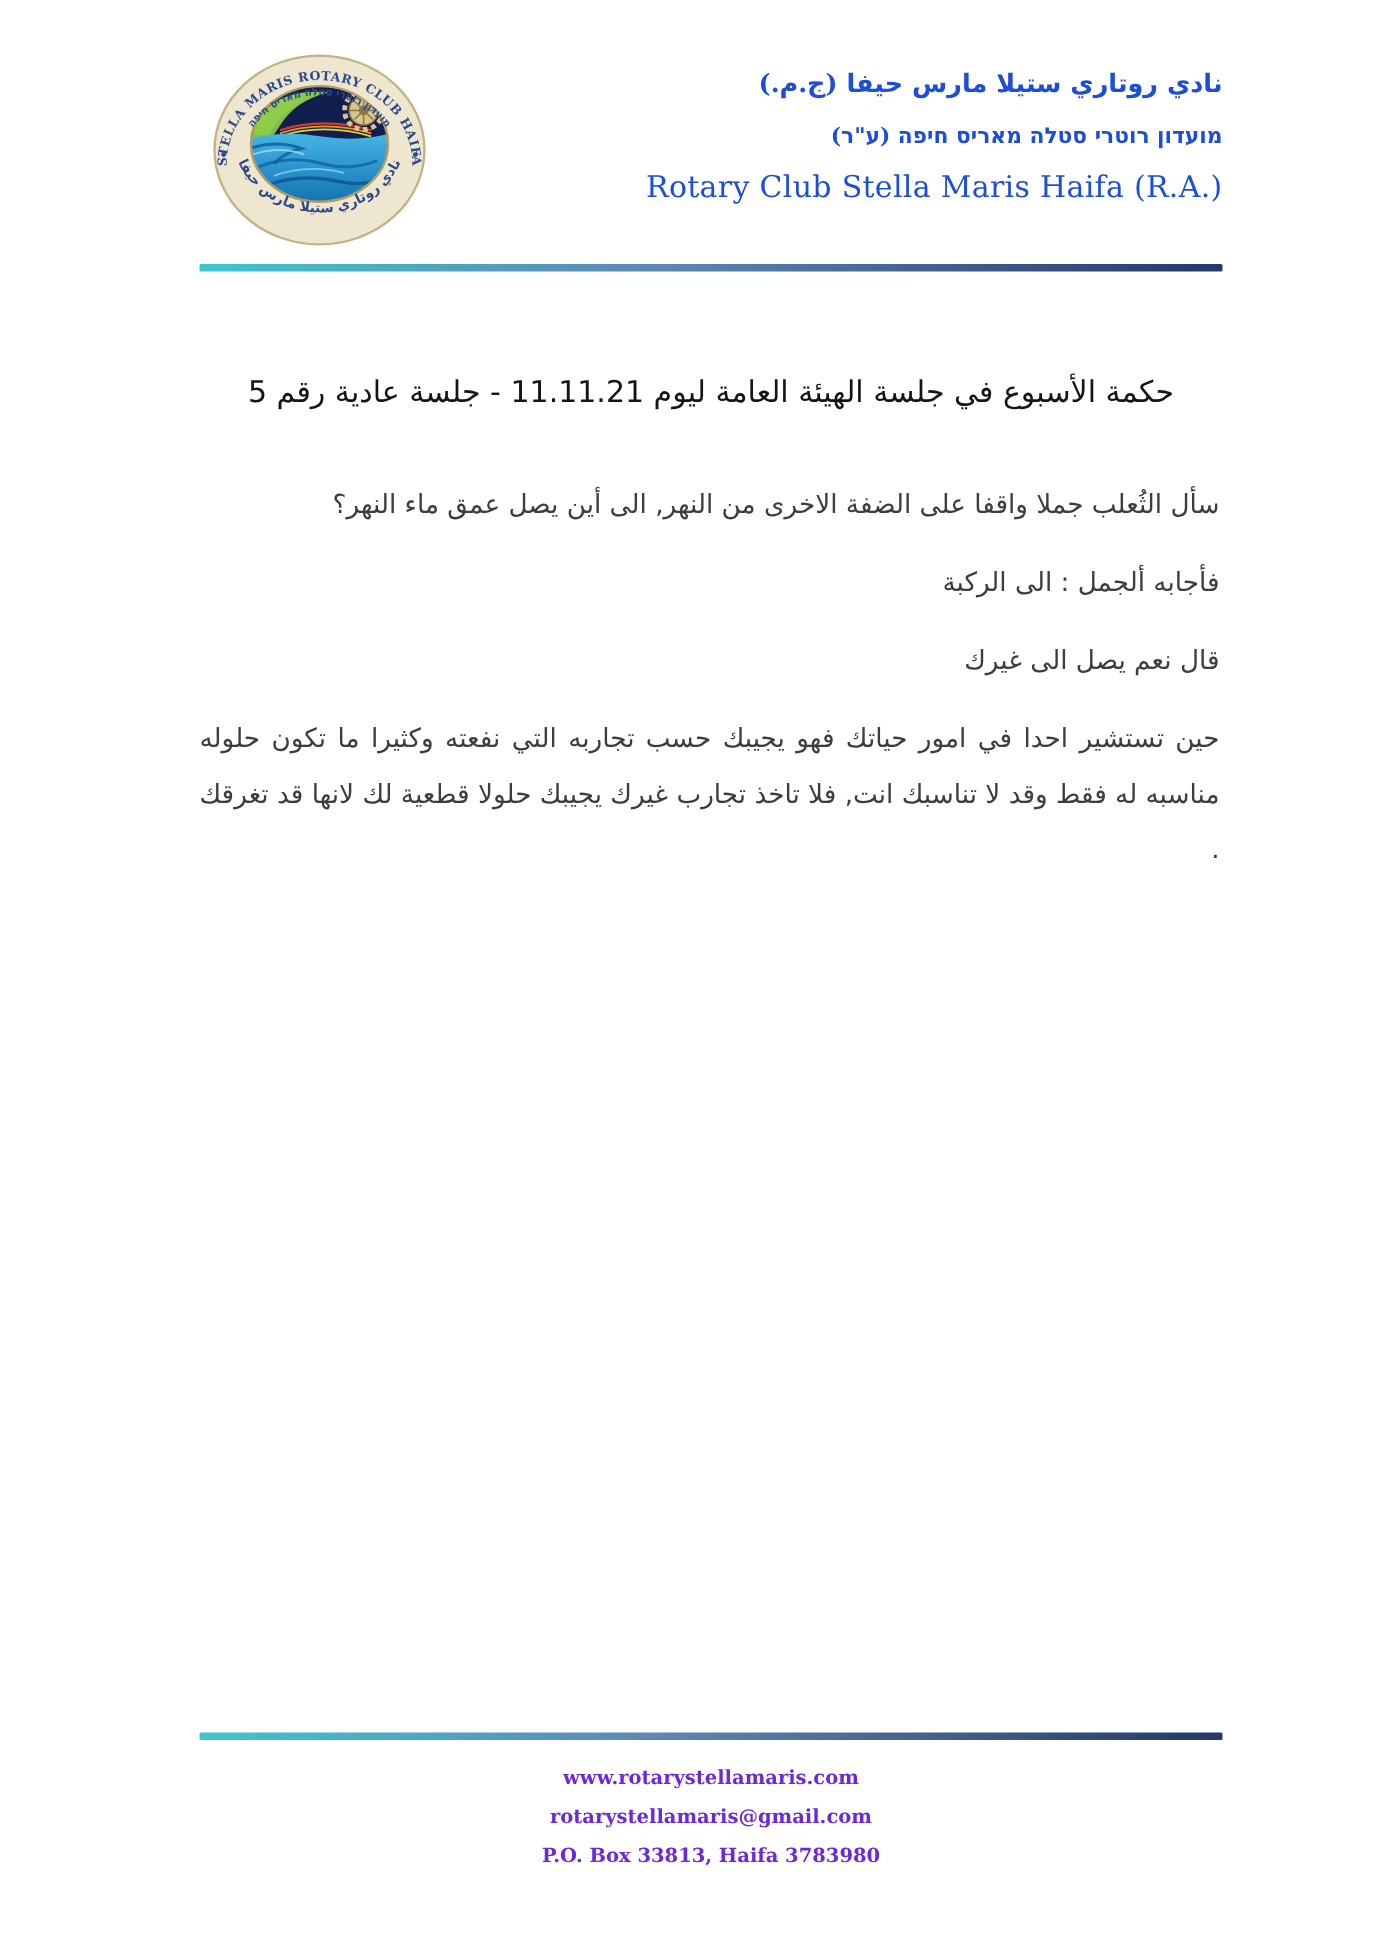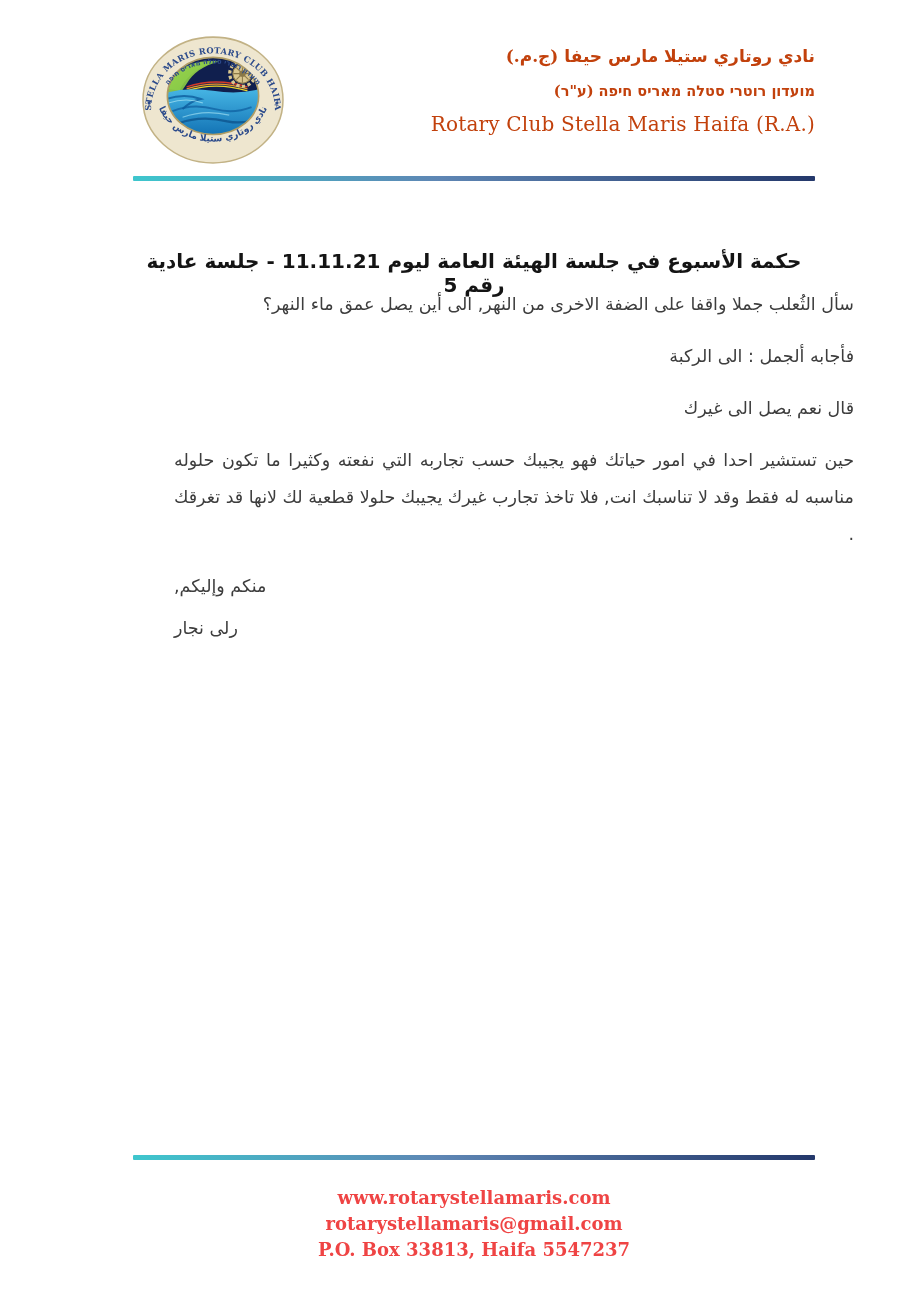--- a/index.html
+++ b/index.html
@@ -19,21 +19,21 @@
     top: 36px;
     width: 142px;
     height: 128px;
   }
   .org-block {
     position: absolute;
     right: 109px;
     top: 46px;
     width: 420px;
     text-align: right;
-    color: #c2410c;
+    color: #1d4ed8;
   }
   .org-ar {
     font-family: "DejaVu Serif", "DejaVu Sans", serif;
     font-size: 17px;
     font-weight: bold;
     direction: rtl;
     margin-bottom: 16px;
   }
   .org-he {
     font-family: "DejaVu Serif", "DejaVu Sans", serif;
@@ -61,57 +61,55 @@
 
   
   .doc-title {
     position: absolute;
     left: 133px;
     top: 236px;
     width: 682px;
     direction: rtl;
     text-align: center;
     font-size: 20px;
-    font-weight: bold;
+    font-weight: normal;
     color: #141414;
   }
   .doc-body {
     position: absolute;
     left: 133px;
-    top: 286px;
+    top: 319px;
     width: 680px;
     direction: rtl;
     color: #3d3d3d;
     font-size: 17.5px;
     line-height: 37px;
     text-align: justify;
-    margin-left: 41px;
   }
   .doc-body p { margin: 0 0 15px 0; }
   .doc-body p.short { }
   .signoff p {
     margin: 0 0 5px 0;
     text-align: left;
     direction: rtl;
   }
   .signoff { margin-top: 10px; }
 
   
   .footer-block {
     position: absolute;
     left: 133px;
     top: 1173px;
     width: 682px;
     text-align: center;
     font-family: "DejaVu Serif", "Liberation Serif", serif;
     font-weight: bold;
-    font-size: 18px;
-    color: #ef4444;
+    font-size: 13px;
+    color: #6d28d9;
     line-height: 26px;
-    margin-top: 12px;
   }
 </style>
 </head>
 <body>
 
 <div class="page">
 
   <div class="logo-wrap">
     <svg viewBox="0 0 140 126" width="142" height="128">
       <defs>
@@ -187,27 +185,23 @@
 
   <div class="rule rule-top"></div>
 
   <h1 class="doc-title">حكمة الأسبوع في جلسة الهيئة العامة ليوم 11.11.21 - جلسة عادية رقم 5</h1>
 
   <main class="doc-body">
     <p>سأل الثُعلب جملا واقفا على الضفة الاخرى من النهر, الى أين يصل عمق ماء النهر؟</p>
     <p class="short">فأجابه ألجمل : الى الركبة</p>
     <p class="short">قال نعم يصل الى غيرك</p>
     <p>حين تستشير احدا في امور حياتك فهو يجيبك حسب تجاربه التي نفعته وكثيرا ما تكون حلوله مناسبه له فقط وقد لا تناسبك انت, فلا تاخذ تجارب غيرك يجيبك حلولا قطعية لك لانها قد تغرقك .</p>
-    <div class="signoff">
-      <p>منكم وإليكم,</p>
-      <p>رلى نجار</p>
-    </div>
   </main>
 
   <div class="rule rule-bottom"></div>
 
   <footer class="footer-block">
     <div>www.rotarystellamaris.com</div>
     <div>rotarystellamaris@gmail.com</div>
-    <div>P.O. Box 33813, Haifa 5547237</div>
+    <div>P.O. Box 33813, Haifa 3783980</div>
   </footer>
 
 </div>
 
 </body></html>

